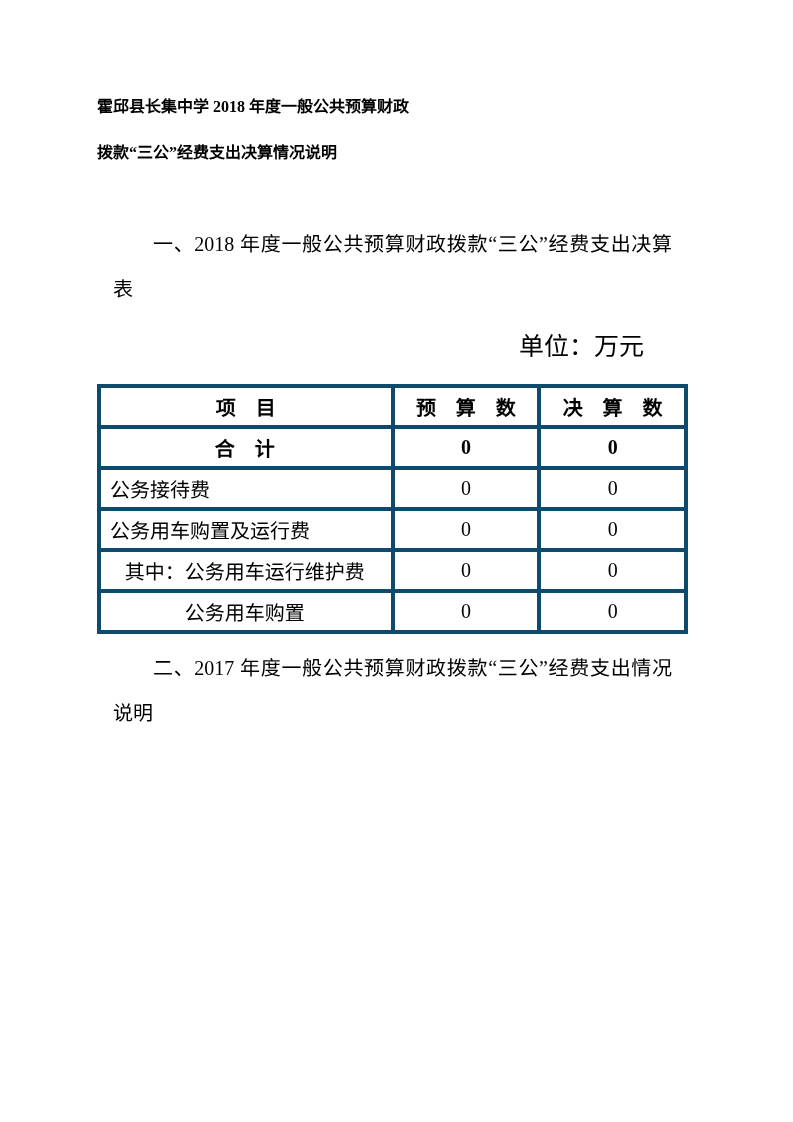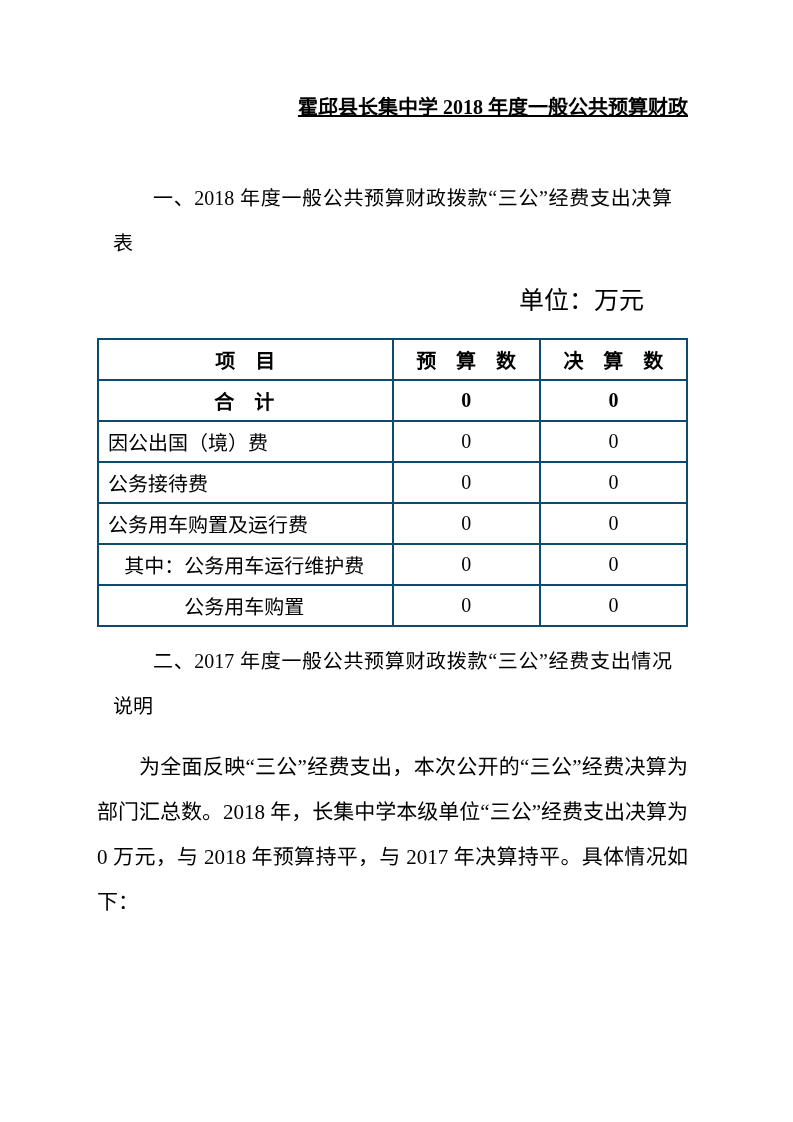--- a/index.html
+++ b/index.html
@@ -14,25 +14,24 @@
     box-sizing: border-box;
     margin: 0 auto;
     background: #ffffff;
     color: #000000;
     font-family: "Liberation Serif", "DejaVu Serif", serif;
     padding: 84px 105px 40px 97px;
   }
 
   .doc-title {
     margin: 0 0 46px 0;
-    text-align: right;
-    font-size: 20px;
+    text-align: left;
+    font-size: 16px;
     font-weight: bold;
     line-height: 46px;
-    text-decoration: underline;
   }
   .doc-title .title-line { display: block; }
 
   .section-heading {
     margin: 16px;
     font-size: 20px;
     font-weight: normal;
     line-height: 45px;
     text-indent: 2em;
     text-align: justify;
@@ -48,21 +47,21 @@
 
   table.expense-table {
     width: 100%;
     margin-top: 18px;
     border-collapse: collapse;
     table-layout: fixed;
     font-size: 20px;
   }
   .expense-table th,
   .expense-table td {
-    border: 2px solid #0c4a6e;
+    border: 4px solid #0c4a6e;
     height: 41px;
     padding: 0 2px;
     vertical-align: middle;
     box-sizing: border-box;
   }
   .expense-table th {
     font-weight: bold;
     text-align: center;
   }
   .expense-table .cell-item {
@@ -103,20 +102,21 @@
     text-align: justify;
   }
 </style>
 </head>
 <body>
 
 <div class="page">
 
   <h1 class="doc-title">
     <span class="title-line">霍邱县长集中学 2018 年度一般公共预算财政</span>
+    <span class="title-line">拨款“三公”经费支出决算情况说明</span>
   </h1>
 
   <h2 class="section-heading">一、2018 年度一般公共预算财政拨款“三公”经费支出决算表</h2>
 
   <div class="unit-note">单位：万元</div>
 
   <table class="expense-table">
     <colgroup>
       <col style="width:50%">
       <col style="width:25%">
@@ -125,25 +125,20 @@
     <thead>
       <tr>
         <th>项　目</th>
         <th>预　算　数</th>
         <th>决　算　数</th>
       </tr>
     </thead>
     <tbody>
       <tr class="row-total">
         <td class="cell-item">合　计</td>
-        <td class="cell-num">0</td>
-        <td class="cell-num">0</td>
-      </tr>
-      <tr class="row-abroad">
-        <td class="cell-item">因公出国（境）费</td>
         <td class="cell-num">0</td>
         <td class="cell-num">0</td>
       </tr>
       <tr class="row-reception">
         <td class="cell-item">公务接待费</td>
         <td class="cell-num">0</td>
         <td class="cell-num">0</td>
       </tr>
       <tr class="row-vehicle">
         <td class="cell-item">公务用车购置及运行费</td>
@@ -159,15 +154,14 @@
         <td class="cell-item">公务用车购置</td>
         <td class="cell-num">0</td>
         <td class="cell-num">0</td>
       </tr>
     </tbody>
   </table>
 
 
   <h2 class="section-heading second">二、2017 年度一般公共预算财政拨款“三公”经费支出情况说明</h2>
 
-  <p class="body-paragraph">为全面反映“三公”经费支出，本次公开的“三公”经费决算为部门汇总数。2018 年，长集中学本级单位“三公”经费支出决算为 0 万元，与 2018 年预算持平，与 2017 年决算持平。具体情况如下：</p>
 
 </div>
 
 </body></html>

